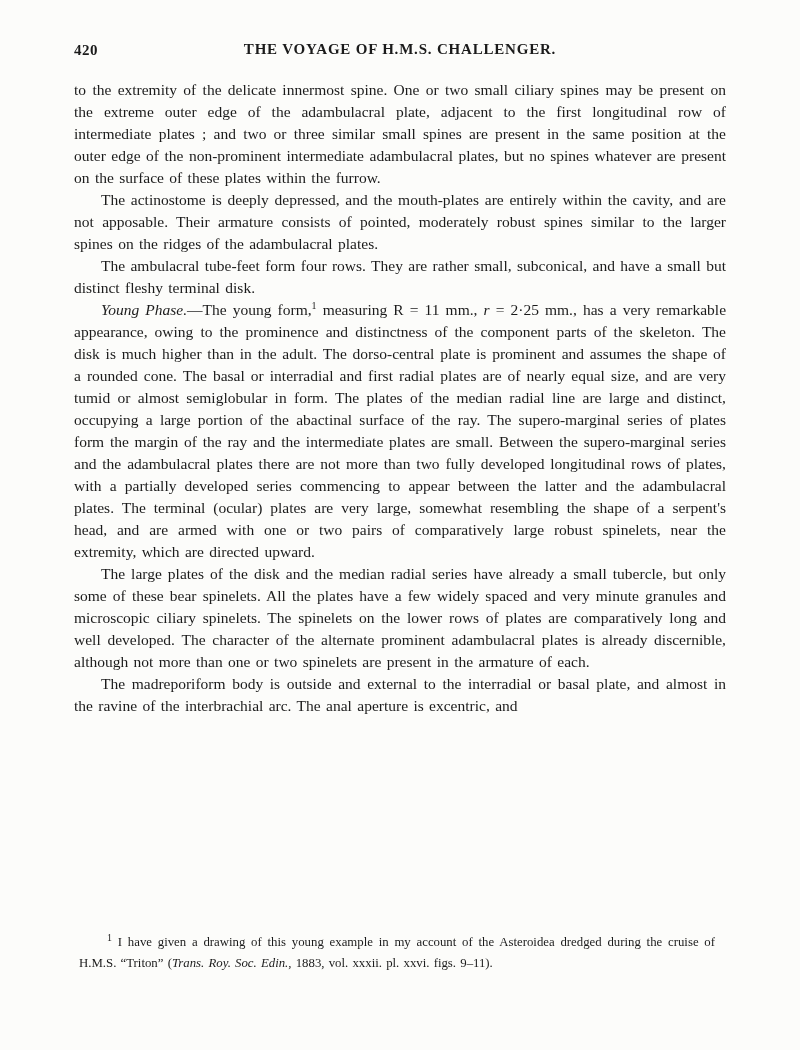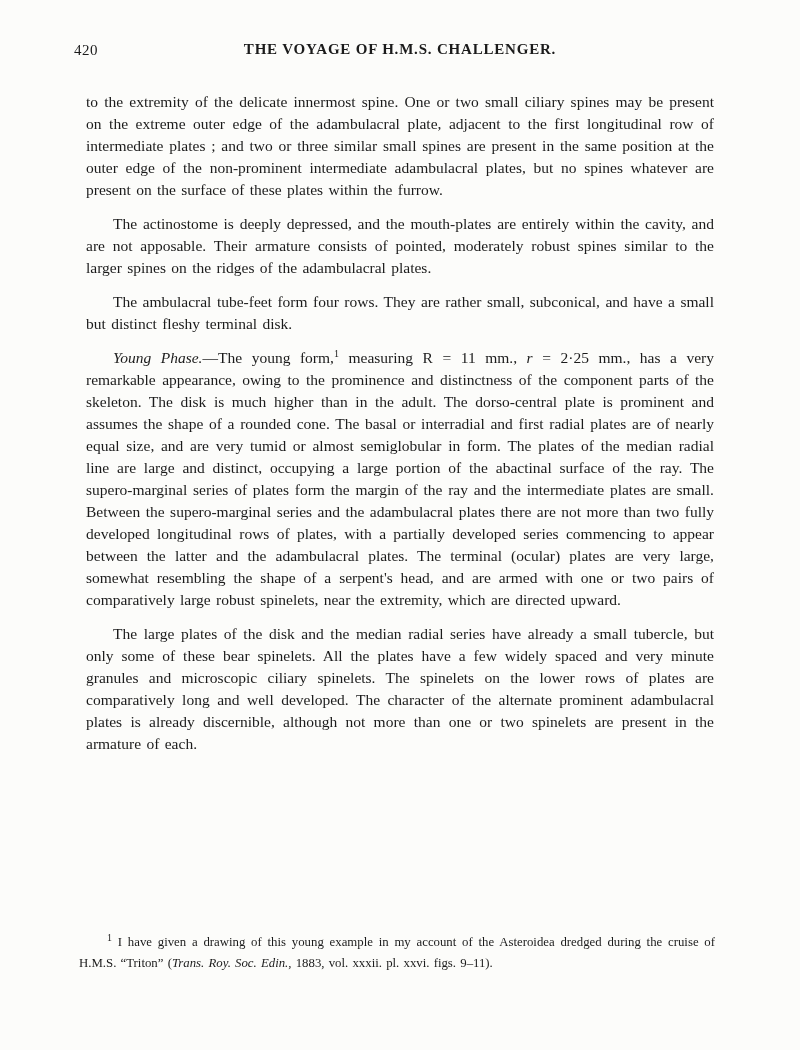--- a/index.html
+++ b/index.html
@@ -28,34 +28,34 @@
     font-size: 15px;
     font-weight: bold;
     letter-spacing: 0.8px;
     white-space: nowrap;
   }
   .page-num {
     position: absolute;
     left: 0;
     top: 1px;
     letter-spacing: 0.5px;
-    font-weight: normal;
+    font-weight: bold;
   }
   .text-block {
     position: absolute;
     top: 79px;
     left: 74px;
     width: 652px;
     font-size: 15.5px;
     line-height: 22px;
     text-align: justify;
     word-spacing: 1.5px;
   }
   .para {
-    margin: 12px;
+    margin: 0;
     text-indent: 0;
   }
   .para.indent {
     text-indent: 27px;
   }
   .para em, .footnote em {
   }
   sup {
     font-size: 10px;
     line-height: 0;
@@ -85,19 +85,20 @@
     <span class="page-num">420</span>
     <span class="title">THE VOYAGE OF H.M.S. CHALLENGER.</span>
   </header>
 
   <main class="text-block" id="paragraphs">
       <p class="para"><span>to the extremity of the delicate innermost spine.  One or two small ciliary spines may be present on the extreme outer edge of the adambulacral plate, adjacent to the first longitudinal row of intermediate plates ; and two or three similar small spines are present in the same position at the outer edge of the non-prominent intermediate adambulacral plates, but no spines whatever are present on the surface of these plates within the furrow.</span></p>
       <p class="para indent"><span>The actinostome is deeply depressed, and the mouth-plates are entirely within the cavity, and are not apposable.  Their armature consists of pointed, moderately robust spines similar to the larger spines on the ridges of the adambulacral plates.</span></p>
       <p class="para indent"><span>The ambulacral tube-feet form four rows.  They are rather small, subconical, and have a small but distinct fleshy terminal disk.</span></p>
       <p class="para indent"><em>Young Phase.</em><span>—The young form,</span><sup>1</sup><span> measuring R = 11 mm., </span><em>r</em><span> = 2·25 mm., has a very remarkable appearance, owing to the prominence and distinctness of the component parts of the skeleton.  The disk is much higher than in the adult.  The dorso-central plate is prominent and assumes the shape of a rounded cone.  The basal or interradial and first radial plates are of nearly equal size, and are very tumid or almost semiglobular in form.  The plates of the median radial line are large and distinct, occupying a large portion of the abactinal surface of the ray.  The supero-marginal series of plates form the margin of the ray and the intermediate plates are small.  Between the supero-marginal series and the adambulacral plates there are not more than two fully developed longitudinal rows of plates, with a partially developed series commencing to appear between the latter and the adambulacral plates.  The terminal (ocular) plates are very large, somewhat resembling the shape of a serpent's head, and are armed with one or two pairs of comparatively large robust spinelets, near the extremity, which are directed upward.</span></p>
       <p class="para indent"><span>The large plates of the disk and the median radial series have already a small tubercle, but only some of these bear spinelets.  All the plates have a few widely spaced and very minute granules and microscopic ciliary spinelets.  The spinelets on the lower rows of plates are comparatively long and well developed.  The character of the alternate prominent adambulacral plates is already discernible, although not more than one or two spinelets are present in the armature of each.</span></p>
+      <p class="para indent"><span>The madreporiform body is outside and external to the interradial or basal plate, and almost in the ravine of the interbrachial arc.  The anal aperture is excentric, and</span></p>
     </main>
 
   <footer class="footnote" id="footnote">
       <p class="footnote-para"><sup>1</sup><span> I have given a drawing of this young example in my account of the Asteroidea dredged during the cruise of H.M.S. “Triton” (</span><em>Trans. Roy. Soc. Edin.</em><span>, 1883, vol. xxxii. pl. xxvi. figs. 9–11).</span></p>
     </footer>
 
 </div>
 
 </body></html>

